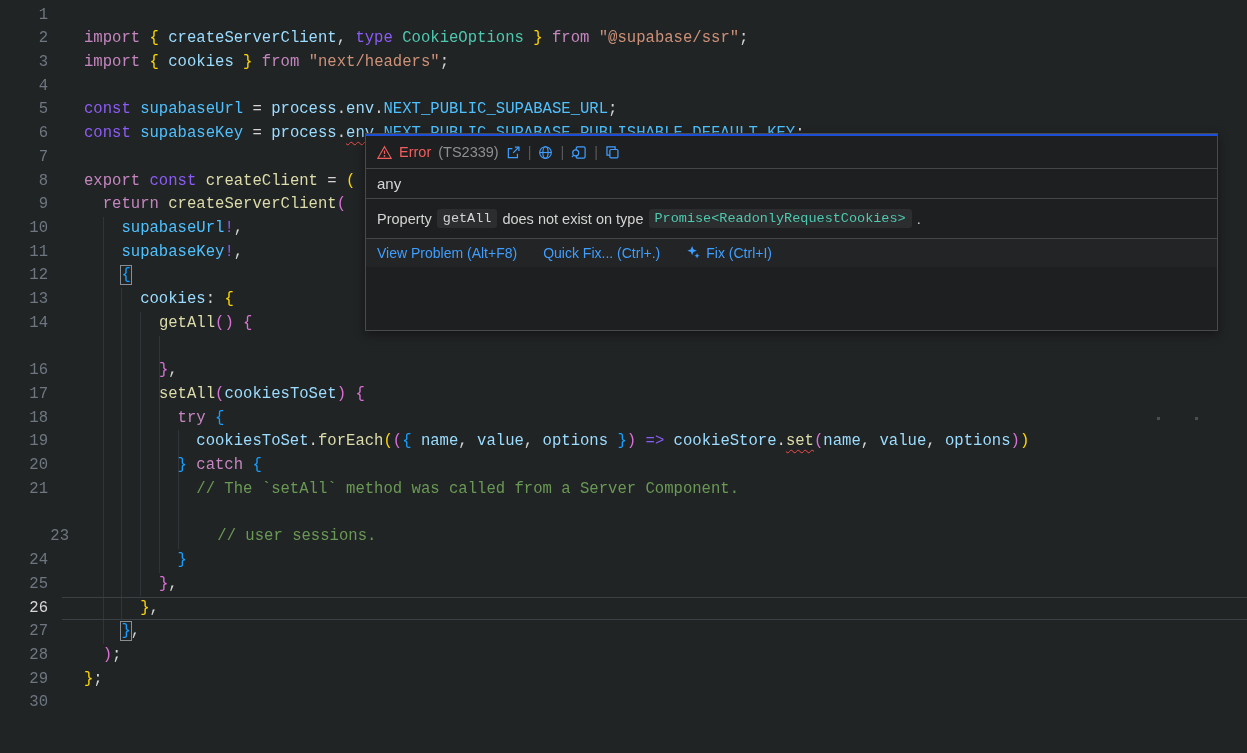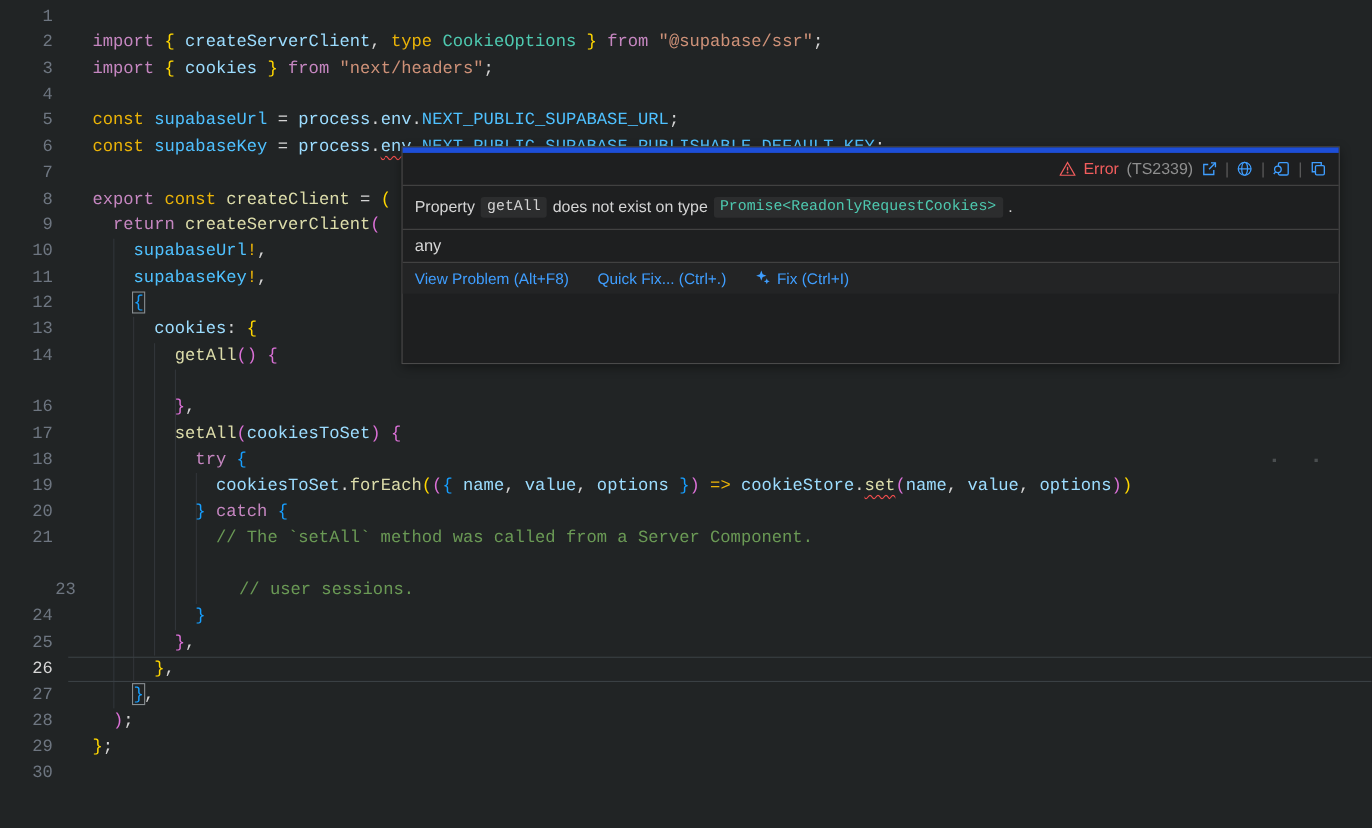--- a/index.html
+++ b/index.html
@@ -9,21 +9,21 @@
   
   .editor{position:absolute;inset:0;background:#212425;}
   .lines{position:absolute;inset:0;}
   .row{position:absolute;left:0;right:0;height:23.72px;white-space:pre;
        font-family:"Liberation Mono","DejaVu Sans Mono",monospace;
        font-size:15.6px;line-height:23.72px;z-index:2;}
   .lnum{position:absolute;left:0;width:48px;text-align:right;color:#6e7681;}
   .lnum.active{color:#d7d7d7;}
   .ltext{position:absolute;left:84px;}
 
-  .tk-kw1{color:#C586C0}.tk-kw2{color:#eab308}.tk-fn{color:#DCDCAA}
+  .tk-kw1{color:#C586C0}.tk-kw2{color:#8b5cf6}.tk-fn{color:#DCDCAA}
   .tk-var{color:#9CDCFE}.tk-cvar{color:#4FC1FF}.tk-type{color:#4EC9B0}
   .tk-str{color:#CE9178}.tk-com{color:#6A9955}.tk-pun{color:#D4D4D4}
   .tk-b1{color:#FFD700}.tk-b2{color:#DA70D6}.tk-b3{color:#179FFF}
   .tk-sq{text-decoration:underline;text-decoration-style:wavy;
          text-decoration-color:#f14c4c;text-decoration-thickness:1px;
          text-underline-offset:4px;text-decoration-skip-ink:none;}
   .tk-hlw{background:rgba(70,108,145,.38);box-shadow:0 2px 0 rgba(70,108,145,.38),0 -2px 0 rgba(70,108,145,.38);}
   .tk-box{outline:1px solid #888e92;}
 
   .guide{position:absolute;width:1px;background:#313539;z-index:0;}
@@ -35,22 +35,22 @@
   .hover{position:absolute;left:365px;top:133px;width:853px;height:198px;
          box-sizing:border-box;background:#1e1f20;border:1px solid #4a4a4a;
          box-shadow:0 3px 10px rgba(0,0,0,.45);z-index:10;color:#cccccc;}
   .hover-sec{box-sizing:border-box;}
   .hover-msg{height:63px;padding:7px 11px 0;
        font-family:"Liberation Mono","DejaVu Sans Mono",monospace;
        font-size:15px;line-height:22px;}
   .hover-msg p{margin:0 0 7px;}
   .dim{color:#8f8f8f;}
   .hover-link{color:#3f9eff;cursor:pointer;}
-  .hover-banner{height:34px;border-top:5px solid #1d4ed8;display:flex;
-       align-items:center;gap:7px;padding:0 11px;font-size:14.5px;justify-content:flex-end;}
+  .hover-banner{height:34px;border-top:2px solid #1d4ed8;display:flex;
+       align-items:center;gap:7px;padding:0 11px;font-size:14.5px;}
   .err-label{color:#f25d5d;}
   .icon-btn{display:inline-flex;align-items:center;cursor:pointer;}
   .sep{color:#5a5a5a;}
   .hover-detail{height:40px;border-top:1px solid #454545;display:flex;
        align-items:center;padding:0 11px;font-size:14.5px;color:#d4d4d4;}
   .chip{background:#2c2d2e;border-radius:3px;padding:2px 6px;margin:0 5px;
        font-family:"Liberation Mono","DejaVu Sans Mono",monospace;font-size:13.5px;}
   .chip.teal{color:#4EC9B0;}
   .hover-any{height:30px;border-top:1px solid #454545;display:flex;
        align-items:center;padding:0 11px;font-size:15px;color:#d6d6d6;}
@@ -141,30 +141,30 @@
     </span>
     <span class="sep">|</span>
     <span class="icon-btn">
       <svg width="15" height="15" viewBox="0 0 16 16" fill="none" stroke="#3f9eff" stroke-width="1.3">
           <rect x="5.2" y="4.8" width="8.6" height="9" rx="1.2"></rect>
           <path d="M10.8 4.8V1.9H2.1v8.9h3.1"></path>
         </svg>
     </span>
   </div>
 
+  <div class="hover-sec hover-any">
+    <span>any</span>
+  </div>
+
   <div class="hover-sec hover-detail">
     <span>Property</span>
     <span class="chip">getAll</span>
     <span>does not exist on type</span>
     <span class="chip teal">Promise&lt;ReadonlyRequestCookies&gt;</span>
     <span>.</span>
-  </div>
-
-  <div class="hover-sec hover-any">
-    <span>any</span>
   </div>
 
   <div class="hover-sec hover-actions">
     <span class="action">
         <span>View Problem (Alt+F8)</span>
       </span>
     <span class="action">
         <span>Quick Fix... (Ctrl+.)</span>
       </span>
     <span class="action">

